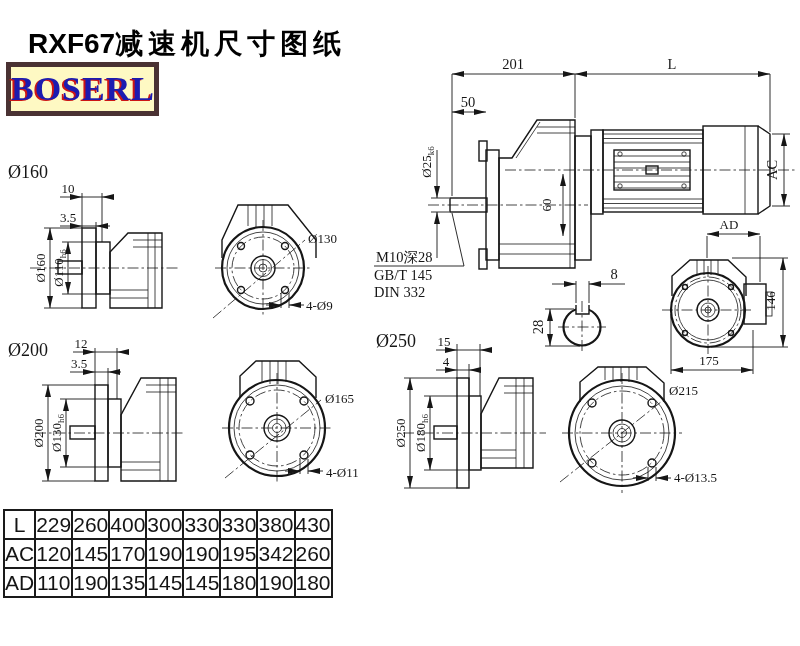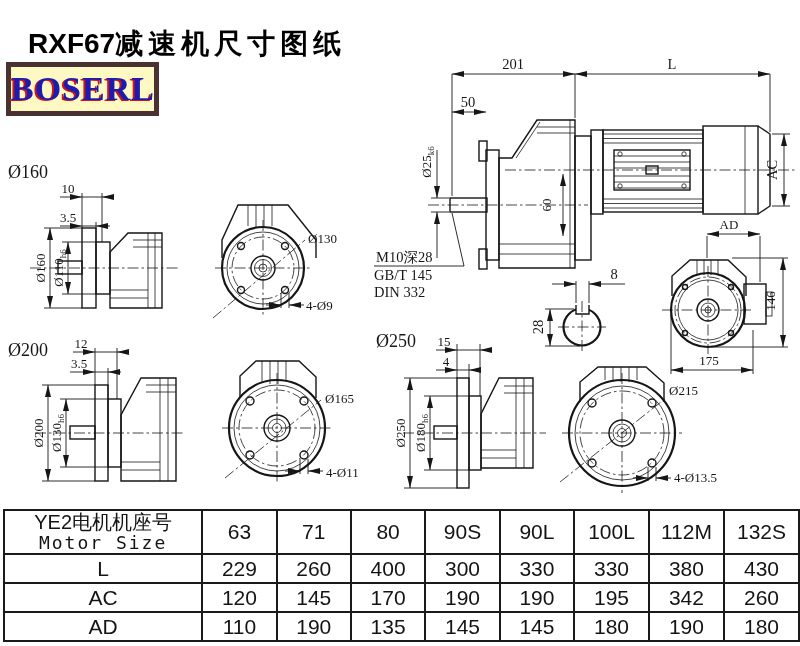--- a/index.html
+++ b/index.html
@@ -286,34 +286,20 @@
     <path class="dm" d="M648,467 V481 M656,467 V481"></path>
     <path class="dm" d="M633,478 H648" marker-end="url(#ae)"></path>
     <path class="dm" d="M656,478 H671" marker-start="url(#ae)"></path>
     <text class="dt" x="674" y="482">4-Ø13.5</text>
   </g>
 </svg>
 
 <div class="spec-table">
   <table>
     <tbody>
-        <tr class="rowhead">
-      <th class="c0">
-        <div class="hd-cn">YE2电机机座号</div>
-        <div class="hd-en">Motor Size</div>
-      </th>
-      <th class="cn colhead">63</th>
-      <th class="cn colhead">71</th>
-      <th class="cn colhead">80</th>
-      <th class="cn colhead">90S</th>
-      <th class="cn colhead">90L</th>
-      <th class="cn colhead">100L</th>
-      <th class="cn colhead">112M</th>
-      <th class="cn colhead">132S</th>
-    </tr>
     <tr class="rowdata">
       <td>L</td>
       <td>229</td>
       <td>260</td>
       <td>400</td>
       <td>300</td>
       <td>330</td>
       <td>330</td>
       <td>380</td>
       <td>430</td>

